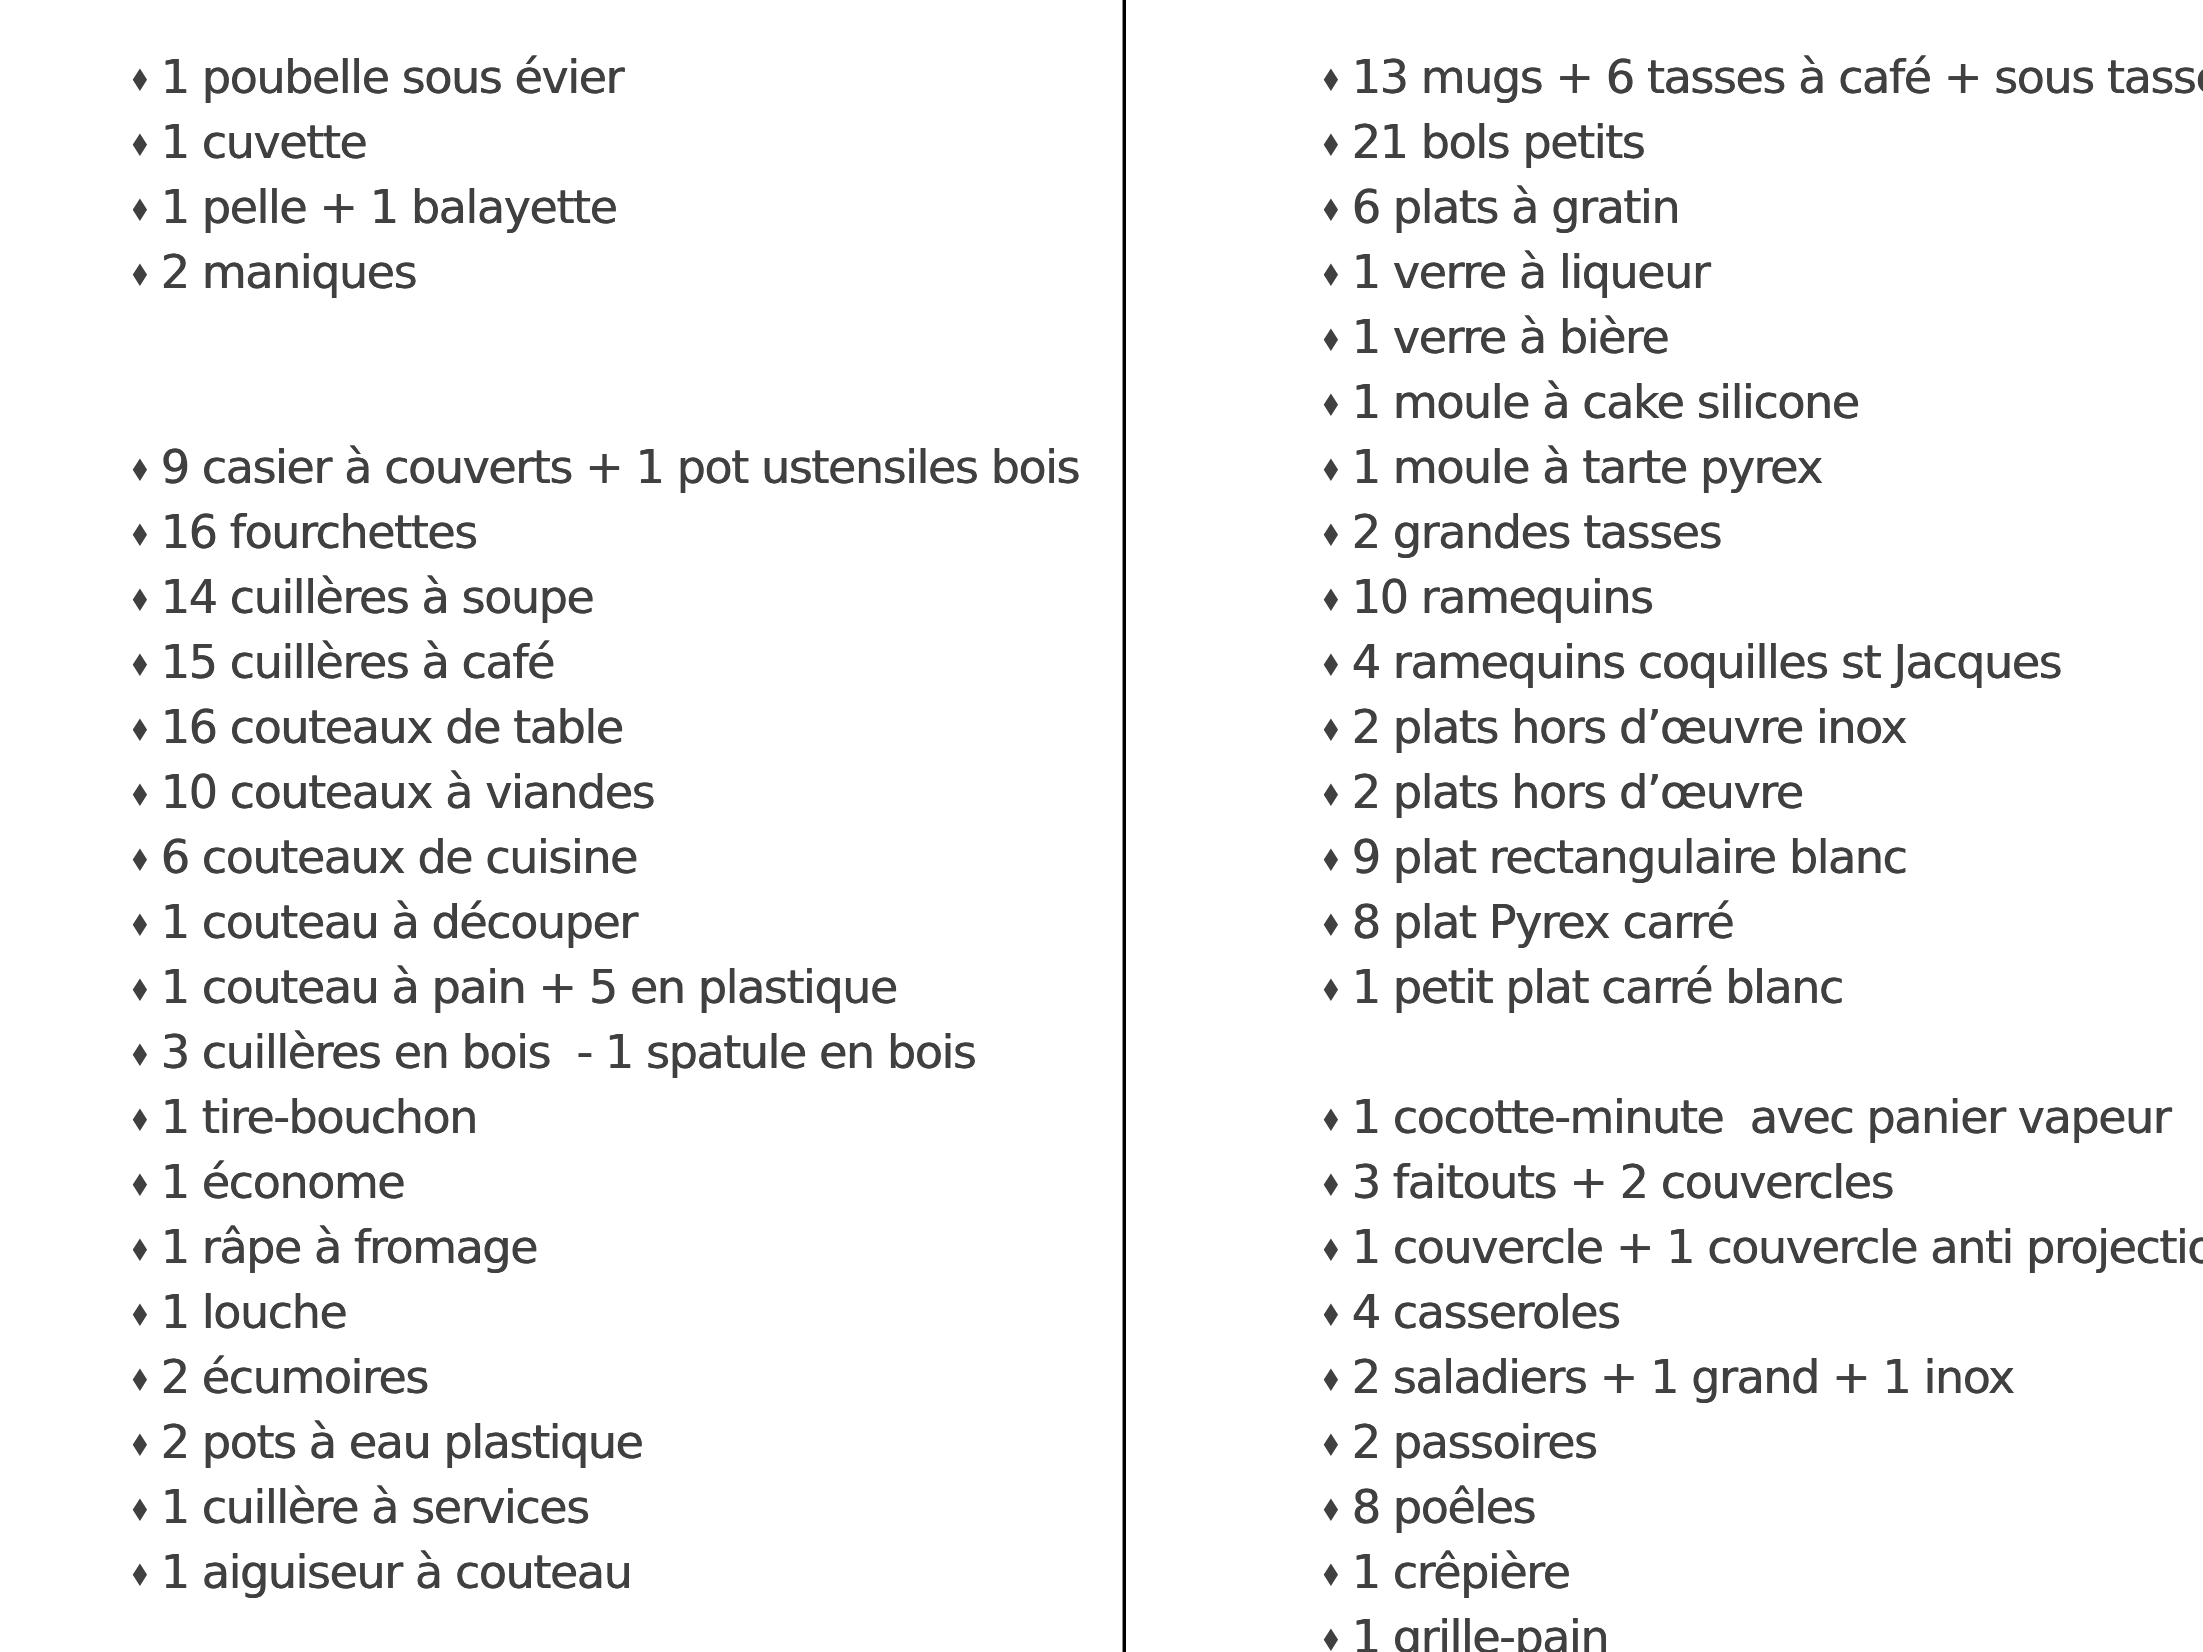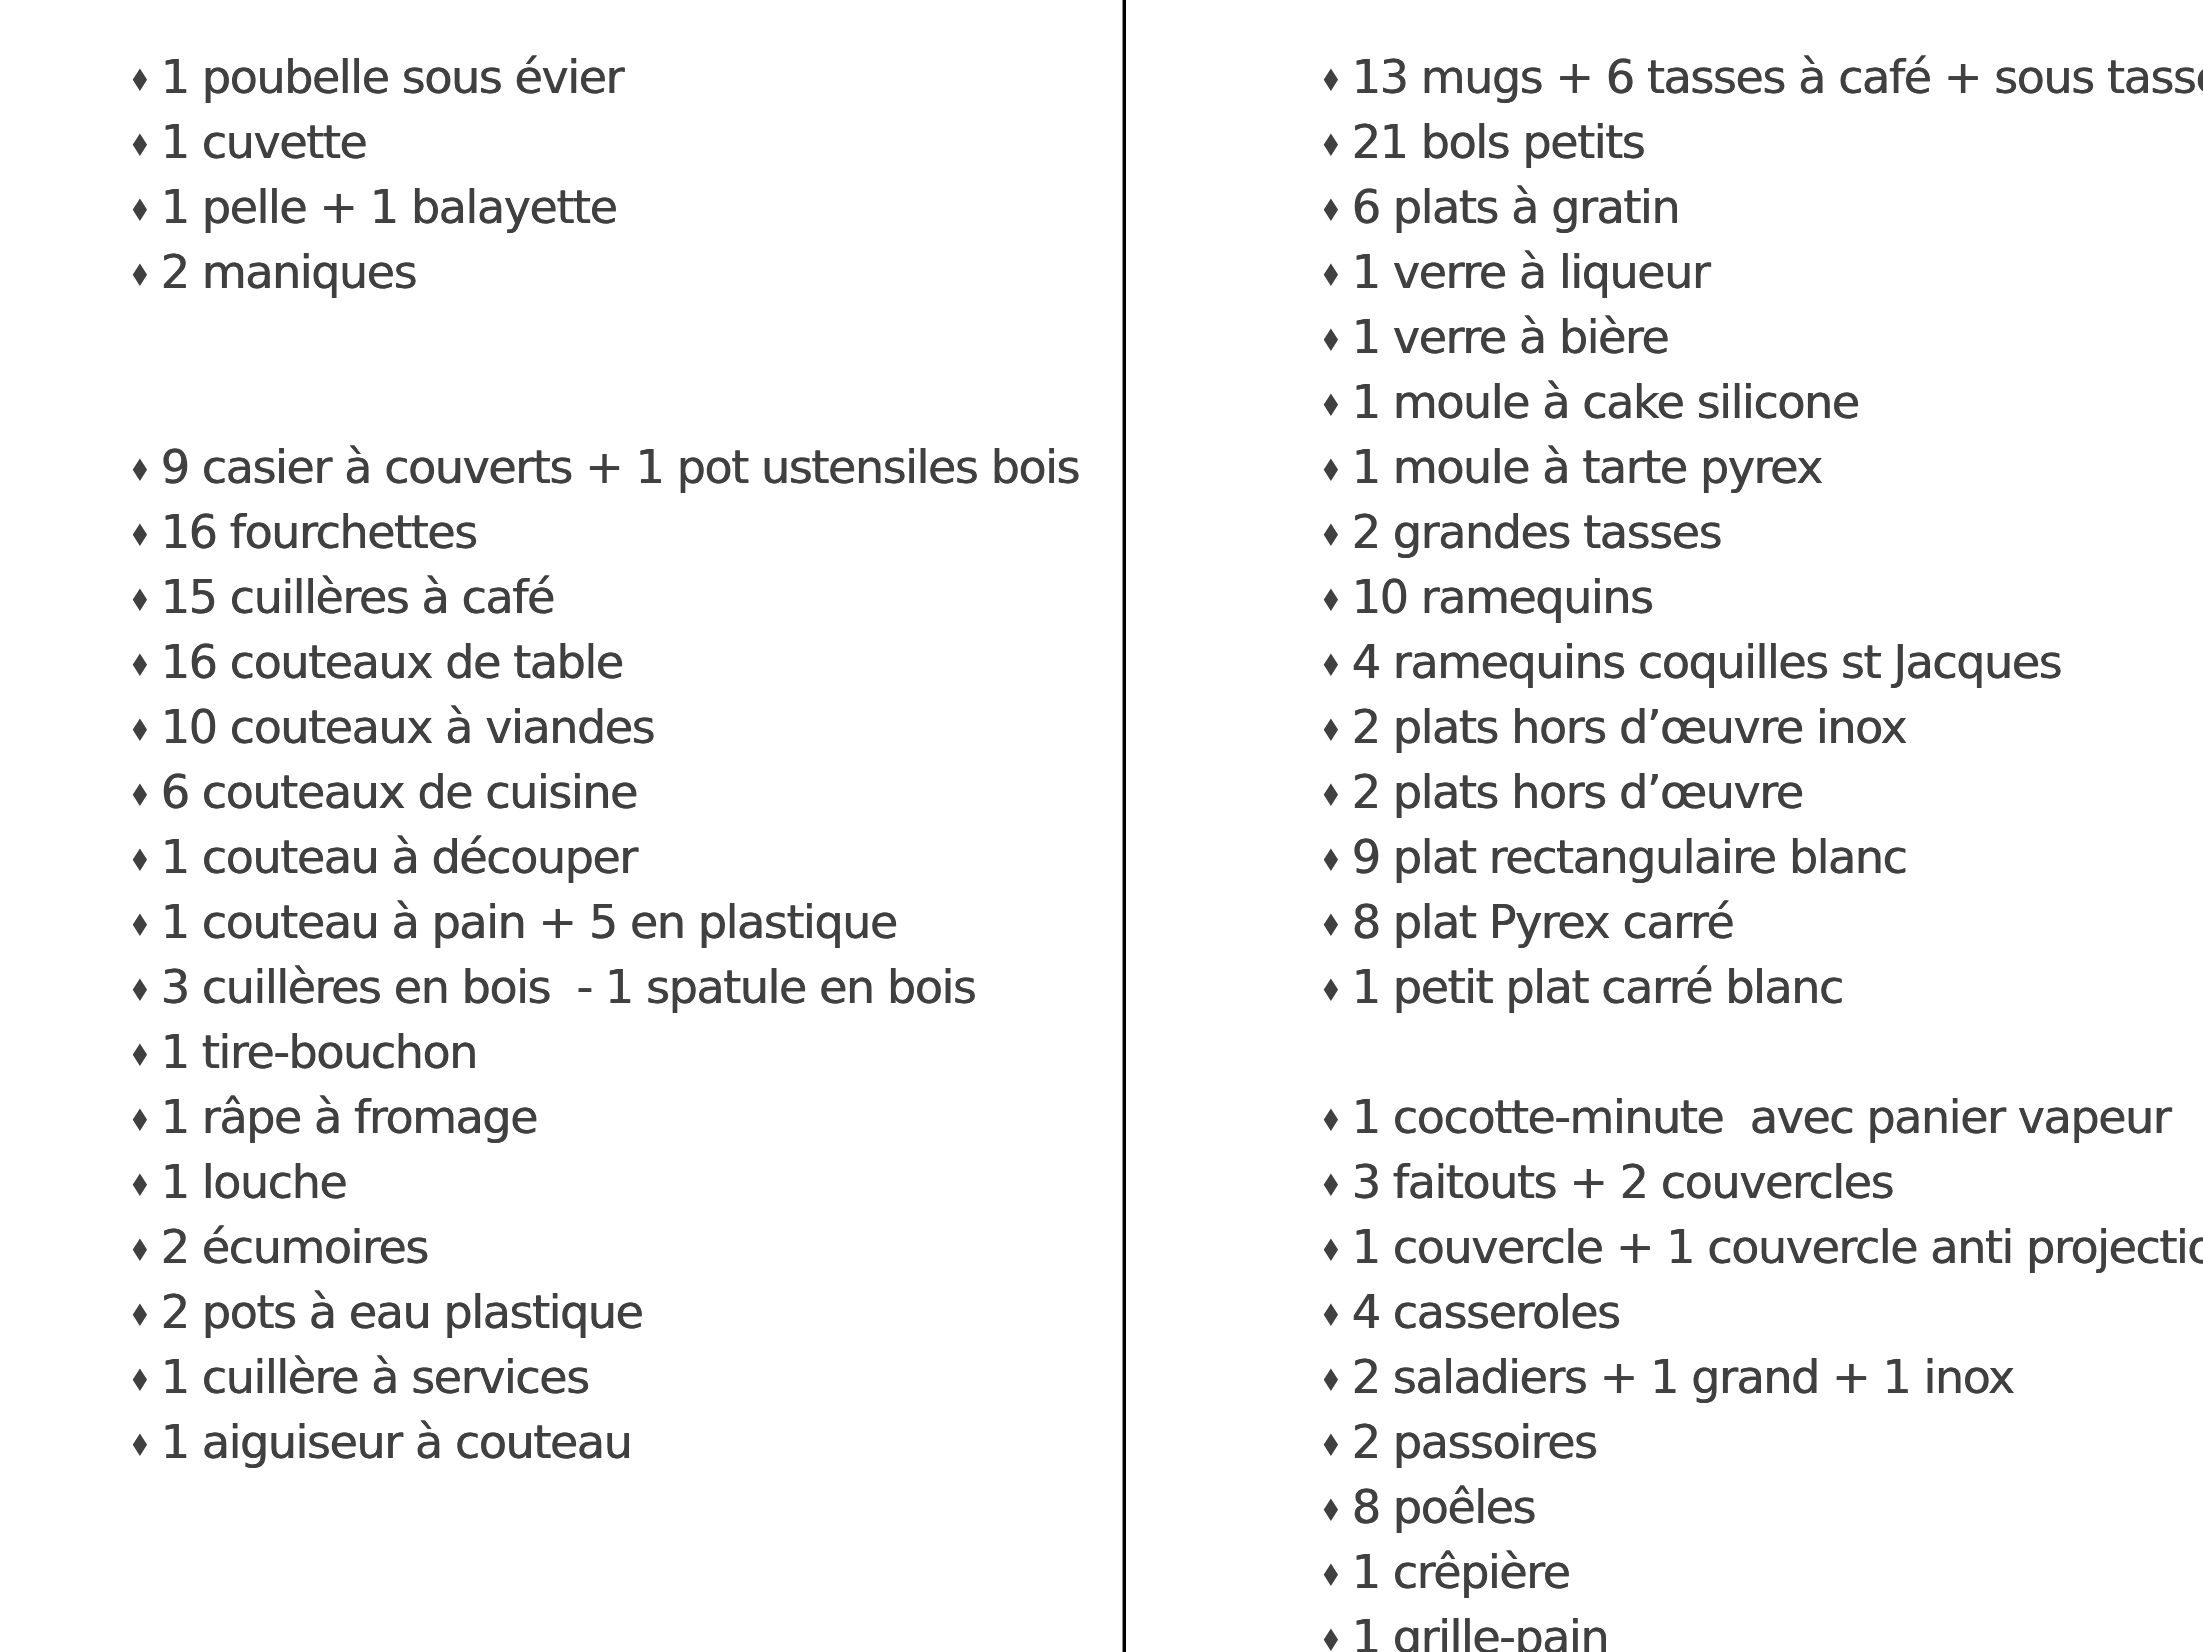--- a/index.html
+++ b/index.html
@@ -65,20 +65,23 @@
       <div class="row">
       <span class="bullet"></span><span></span>
     </div>
       <div class="row">
       <span class="bullet">♦</span><span>9 casier à couverts + 1 pot ustensiles bois</span>
     </div>
       <div class="row">
       <span class="bullet">♦</span><span>16 fourchettes</span>
     </div>
       <div class="row">
+      <span class="bullet">♦</span><span>14 cuillères à soupe</span>
+    </div>
+      <div class="row">
       <span class="bullet">♦</span><span>15 cuillères à café</span>
     </div>
       <div class="row">
       <span class="bullet">♦</span><span>16 couteaux de table</span>
     </div>
       <div class="row">
       <span class="bullet">♦</span><span>10 couteaux à viandes</span>
     </div>
       <div class="row">
       <span class="bullet">♦</span><span>6 couteaux de cuisine</span>
@@ -87,20 +90,23 @@
       <span class="bullet">♦</span><span>1 couteau à découper</span>
     </div>
       <div class="row">
       <span class="bullet">♦</span><span>1 couteau à pain + 5 en plastique</span>
     </div>
       <div class="row">
       <span class="bullet">♦</span><span>3 cuillères en bois  - 1 spatule en bois</span>
     </div>
       <div class="row">
       <span class="bullet">♦</span><span>1 tire-bouchon</span>
+    </div>
+      <div class="row">
+      <span class="bullet">♦</span><span>1 économe</span>
     </div>
       <div class="row">
       <span class="bullet">♦</span><span>1 râpe à fromage</span>
     </div>
       <div class="row">
       <span class="bullet">♦</span><span>1 louche</span>
     </div>
       <div class="row">
       <span class="bullet">♦</span><span>2 écumoires</span>
     </div>

